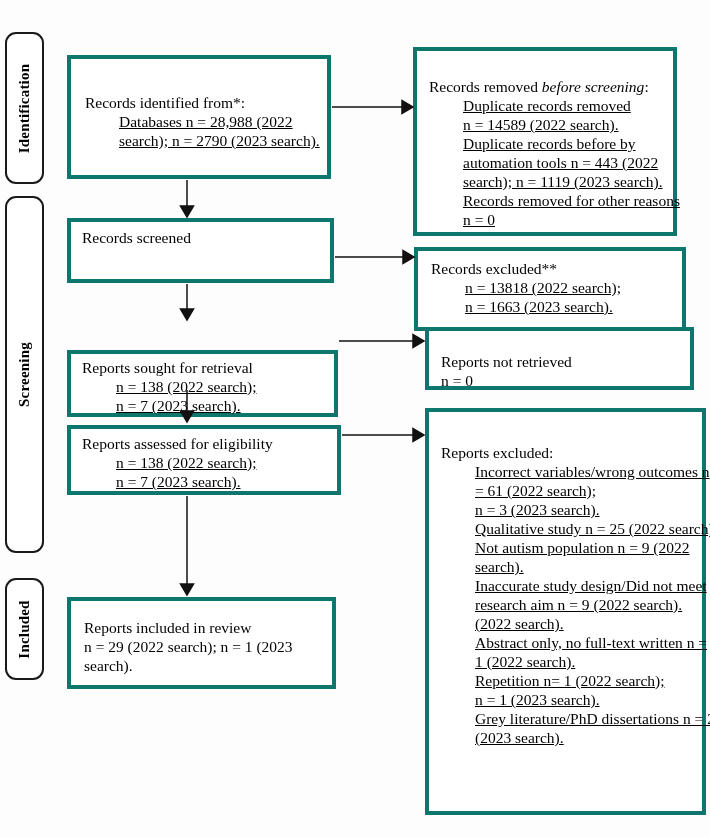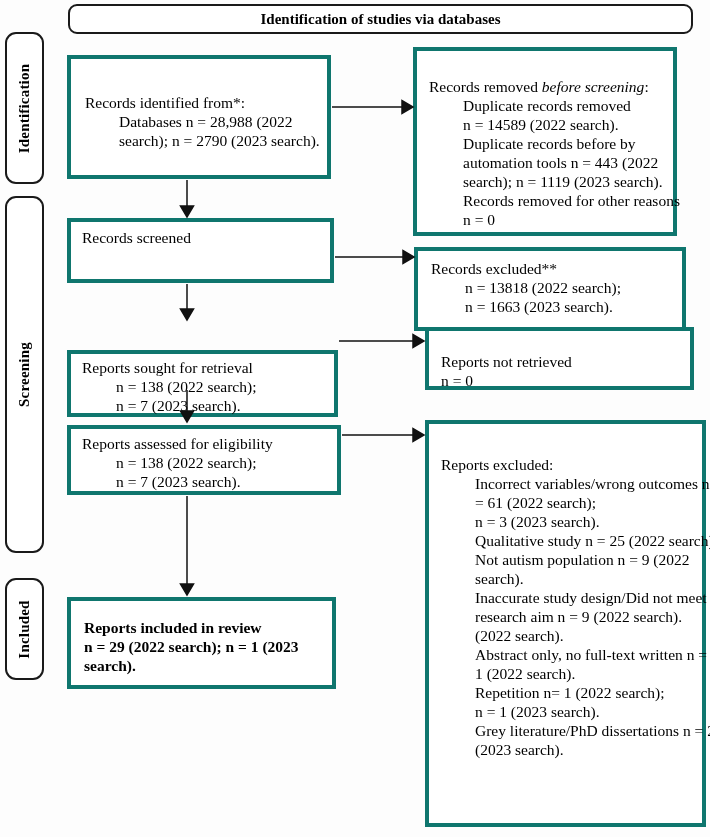--- a/index.html
+++ b/index.html
@@ -24,43 +24,40 @@
     font-weight:bold; font-size:15px; letter-spacing:.2px;
   }
   .stage-identification { left:5px; top:32px;  height:152px; }
   .stage-screening      { left:5px; top:196px; height:357px; }
   .stage-included       { left:5px; top:578px; height:102px; }
 
   .box {
     position:absolute; border:4px solid #0f766e; background:#fff;
     box-sizing:border-box; line-height:19px;
   }
-  .box .indented { margin-left:34px; }
+  .box .indented { margin-left:34px;text-decoration:underline; }
   .line { white-space:nowrap; }
 
   .box-records-identified   { left:67px;  top:55px;  width:264px; height:124px; padding:34px 6px 0 14px; }
   .box-records-removed      { left:413px; top:47px;  width:264px; height:189px; padding:26px 4px 0 12px; }
   .box-records-screened     { left:67px;  top:218px; width:267px; height:65px;  padding:6px  6px 0 11px; }
   .box-records-excluded     { left:414px; top:247px; width:272px; height:84px;  padding:8px  6px 0 13px; }
   .box-reports-sought       { left:67px;  top:322px; width:271px; height:67px;  padding:4px  6px 0 11px;margin-top:28px; }
   .box-reports-not-retrieved{ left:425px; top:327px; width:269px; height:63px;  padding:21px 6px 0 12px; }
   .box-reports-assessed     { left:67px;  top:425px; width:274px; height:70px;  padding:5px  6px 0 11px; }
-  .box-reports-excluded     { left:425px; top:420px; width:281px; height:407px; padding:31px 4px 0 12px; }
-  .box-reports-included     { left:67px;  top:597px; width:269px; height:92px;  padding:17px 6px 0 13px;font-weight:bold; }
+  .box-reports-excluded     { left:425px; top:408px; width:281px; height:407px; padding:31px 4px 0 12px; }
+  .box-reports-included     { left:67px;  top:597px; width:269px; height:92px;  padding:17px 6px 0 13px; }
 
   .arrows { position:absolute; left:0; top:0; pointer-events:none; }
 </style>
 </head>
 <body>
 
 <div class="canvas">
 
-  <div class="title-box">
-    <span>Identification of studies via databases</span>
-  </div>
 
   <div class="stage stage-identification">
     <span class="rot">Identification</span>
   </div>
   <div class="stage stage-screening">
     <span class="rot">Screening</span>
   </div>
   <div class="stage stage-included">
     <span class="rot">Included</span>
   </div>

